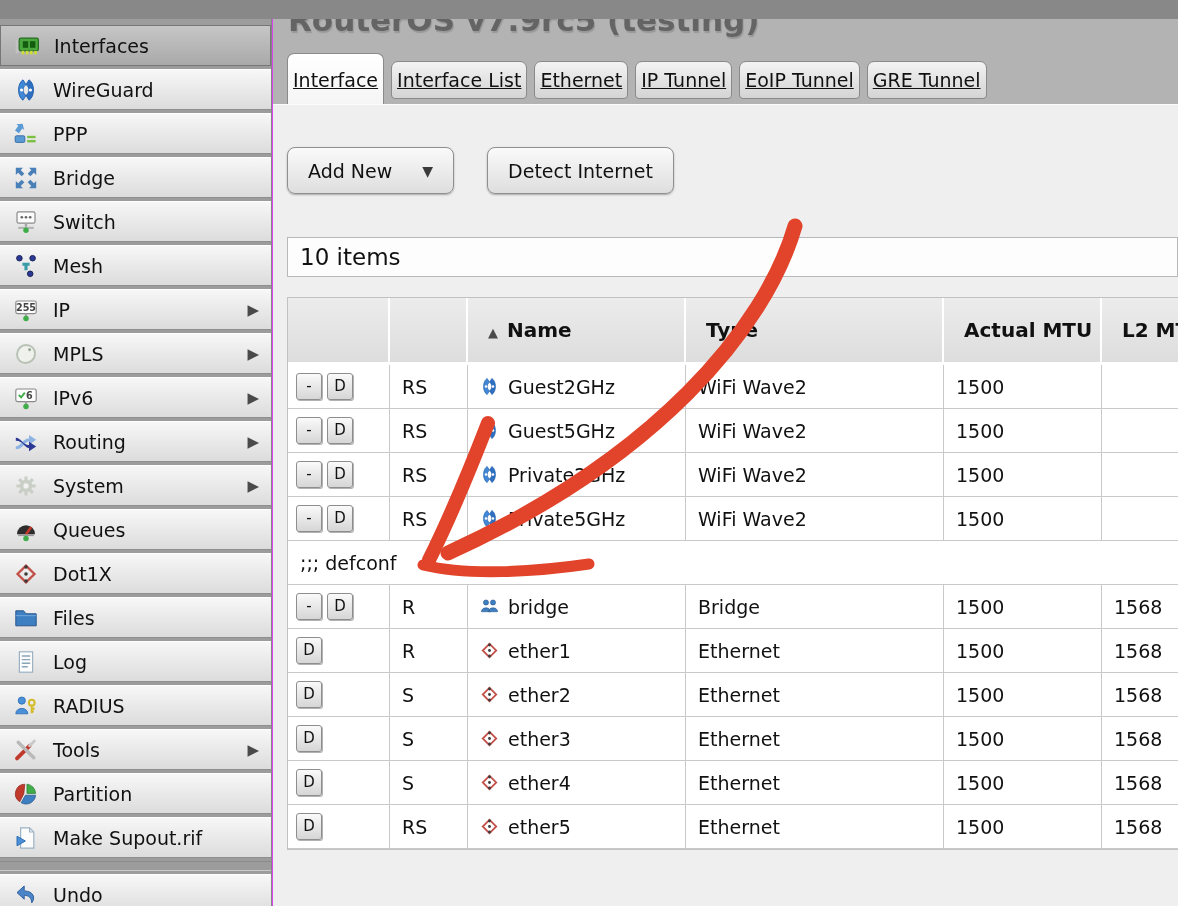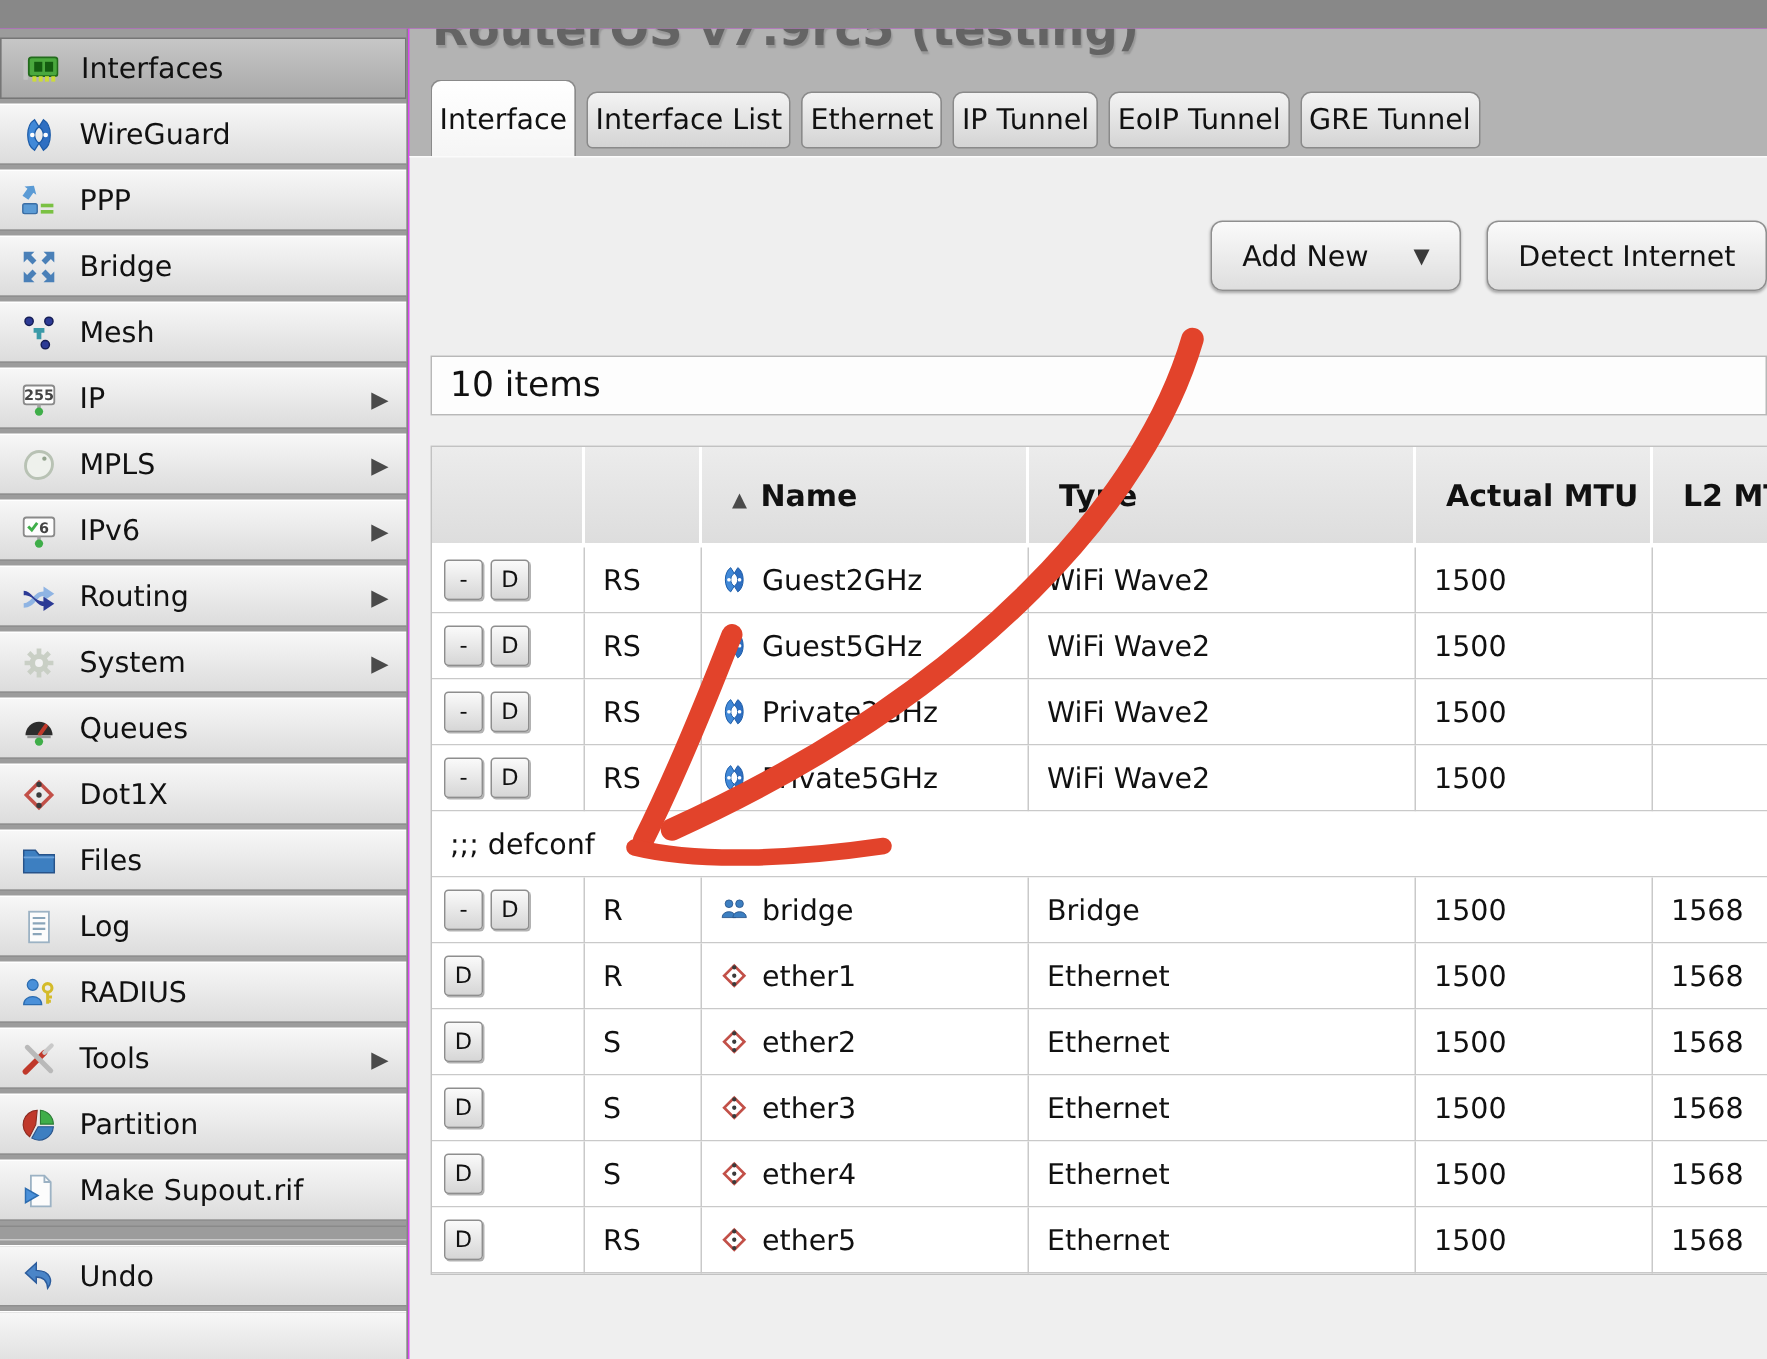--- a/index.html
+++ b/index.html
@@ -19,27 +19,27 @@
   .side-arrow{margin-left:auto;color:#4a4a4a;font-size:15px;}
   .side-sep{height:8px;margin-bottom:3px;background:#9c9c9c;border-top:1px solid #8a8a8a;
             border-bottom:1px solid #cacaca;}
   
   .topbar{position:absolute;left:273px;top:0;right:0;height:85px;background:#b3b3b3;overflow:hidden;}
   .title{position:absolute;left:15px;top:-17px;font-size:31px;font-weight:bold;color:#646464;
          text-shadow:1px 2px 1px #989898;white-space:nowrap;}
   .tabs{position:absolute;left:14px;bottom:0;display:flex;align-items:flex-end;gap:7px;}
   .tab{height:38px;margin-bottom:5px;padding:0 5px;display:flex;align-items:center;font-size:19px;
        background:linear-gradient(#f3f3f3,#d4d4d4);border:1px solid #8a8a8a;
-       border-radius:7px 7px 4px 4px;box-sizing:border-box;white-space:nowrap;cursor:pointer;}
+       border-radius:7px 7px 4px 4px;box-sizing:border-box;white-space:nowrap;cursor:pointer;text-decoration:underline;}
   .tab.active{height:52px;margin-bottom:-1px;background:linear-gradient(#ffffff,#f5f5f5);
        border-bottom:none;border-radius:7px 7px 0 0;z-index:2;}
   
   .content{position:absolute;left:273px;top:85px;right:0;bottom:0;background:#efefef;
            border-top:1px solid #fbfbfb;box-sizing:border-box;padding:42px 0 0 14px;}
-  .toolbar{display:flex;gap:17px;justify-content:flex-end;}
+  .toolbar{display:flex;gap:33px;}
   .btn{height:45px;padding:0 20px;display:inline-flex;align-items:center;font-size:19px;
        background:linear-gradient(#fafafa,#dedede);border:1px solid #8f8f8f;border-radius:8px;
        box-shadow:0 1px 2px rgba(0,0,0,.3);cursor:pointer;}
   .btn .caret{margin-left:30px;font-size:14px;color:#3a3a3a;}
   .items-bar{margin-top:43px;height:40px;line-height:38px;background:#fdfdfd;
              border:1px solid #b8b8b8;box-sizing:border-box;width:100%;padding-left:12px;font-size:23px;}
   
   table.grid{margin-top:20px;border-collapse:separate;border-spacing:0;table-layout:fixed;
              width:1020px;background:#fff;border:1px solid #c2c2c2;}
   .grid th{height:64px;background:linear-gradient(#ececec,#dddddd);border-right:2px solid #fff;
@@ -112,20 +112,34 @@
               <path d="M1.5 18.5 V12.5 L3.4 14.4 L6.4 11.4 L8.6 13.6 L5.6 16.6 L7.5 18.5 Z"></path>
               <path d="M18.5 18.5 H12.5 L14.4 16.6 L11.4 13.6 L13.6 11.4 L16.6 14.4 L18.5 12.5 Z"></path>
             </g>
           </svg>
         </span>
         <span class="lbl">Bridge</span>
       </div>
       <div class="side-item">
         <span class="icon">
           <svg width="24" height="24" viewBox="0 0 20 20" style="display:block">
+            <rect x="2.5" y="1.5" width="15" height="9.5" rx="1.5" fill="#fbfbfb" stroke="#8a8a8a"></rect>
+            <circle cx="6.5" cy="6" r="1.1" fill="#666"></circle>
+            <circle cx="10" cy="6" r="1.1" fill="#666"></circle>
+            <circle cx="13.5" cy="6" r="1.1" fill="#666"></circle>
+            <rect x="9" y="11" width="2" height="3" fill="#a5a5a5"></rect>
+            <rect x="3.5" y="14" width="13" height="1.8" fill="#b5b5b5"></rect>
+            <circle cx="10" cy="16.8" r="2.3" fill="#3fae49"></circle>
+          </svg>
+        </span>
+        <span class="lbl">Switch</span>
+      </div>
+      <div class="side-item">
+        <span class="icon">
+          <svg width="24" height="24" viewBox="0 0 20 20" style="display:block">
             <path d="M7 8.5 H13 M10 8.5 V13.5" stroke="#3a9aa8" stroke-width="2.6" fill="none"></path>
             <circle cx="4.5" cy="3.5" r="2.3" fill="#2c3a95" stroke="#151d55" stroke-width="0.8"></circle>
             <circle cx="15.5" cy="3.5" r="2.3" fill="#2c3a95" stroke="#151d55" stroke-width="0.8"></circle>
             <circle cx="13.5" cy="16.5" r="2.3" fill="#2c3a95" stroke="#151d55" stroke-width="0.8"></circle>
           </svg>
         </span>
         <span class="lbl">Mesh</span>
       </div>
       <div class="side-item">
         <span class="icon">

